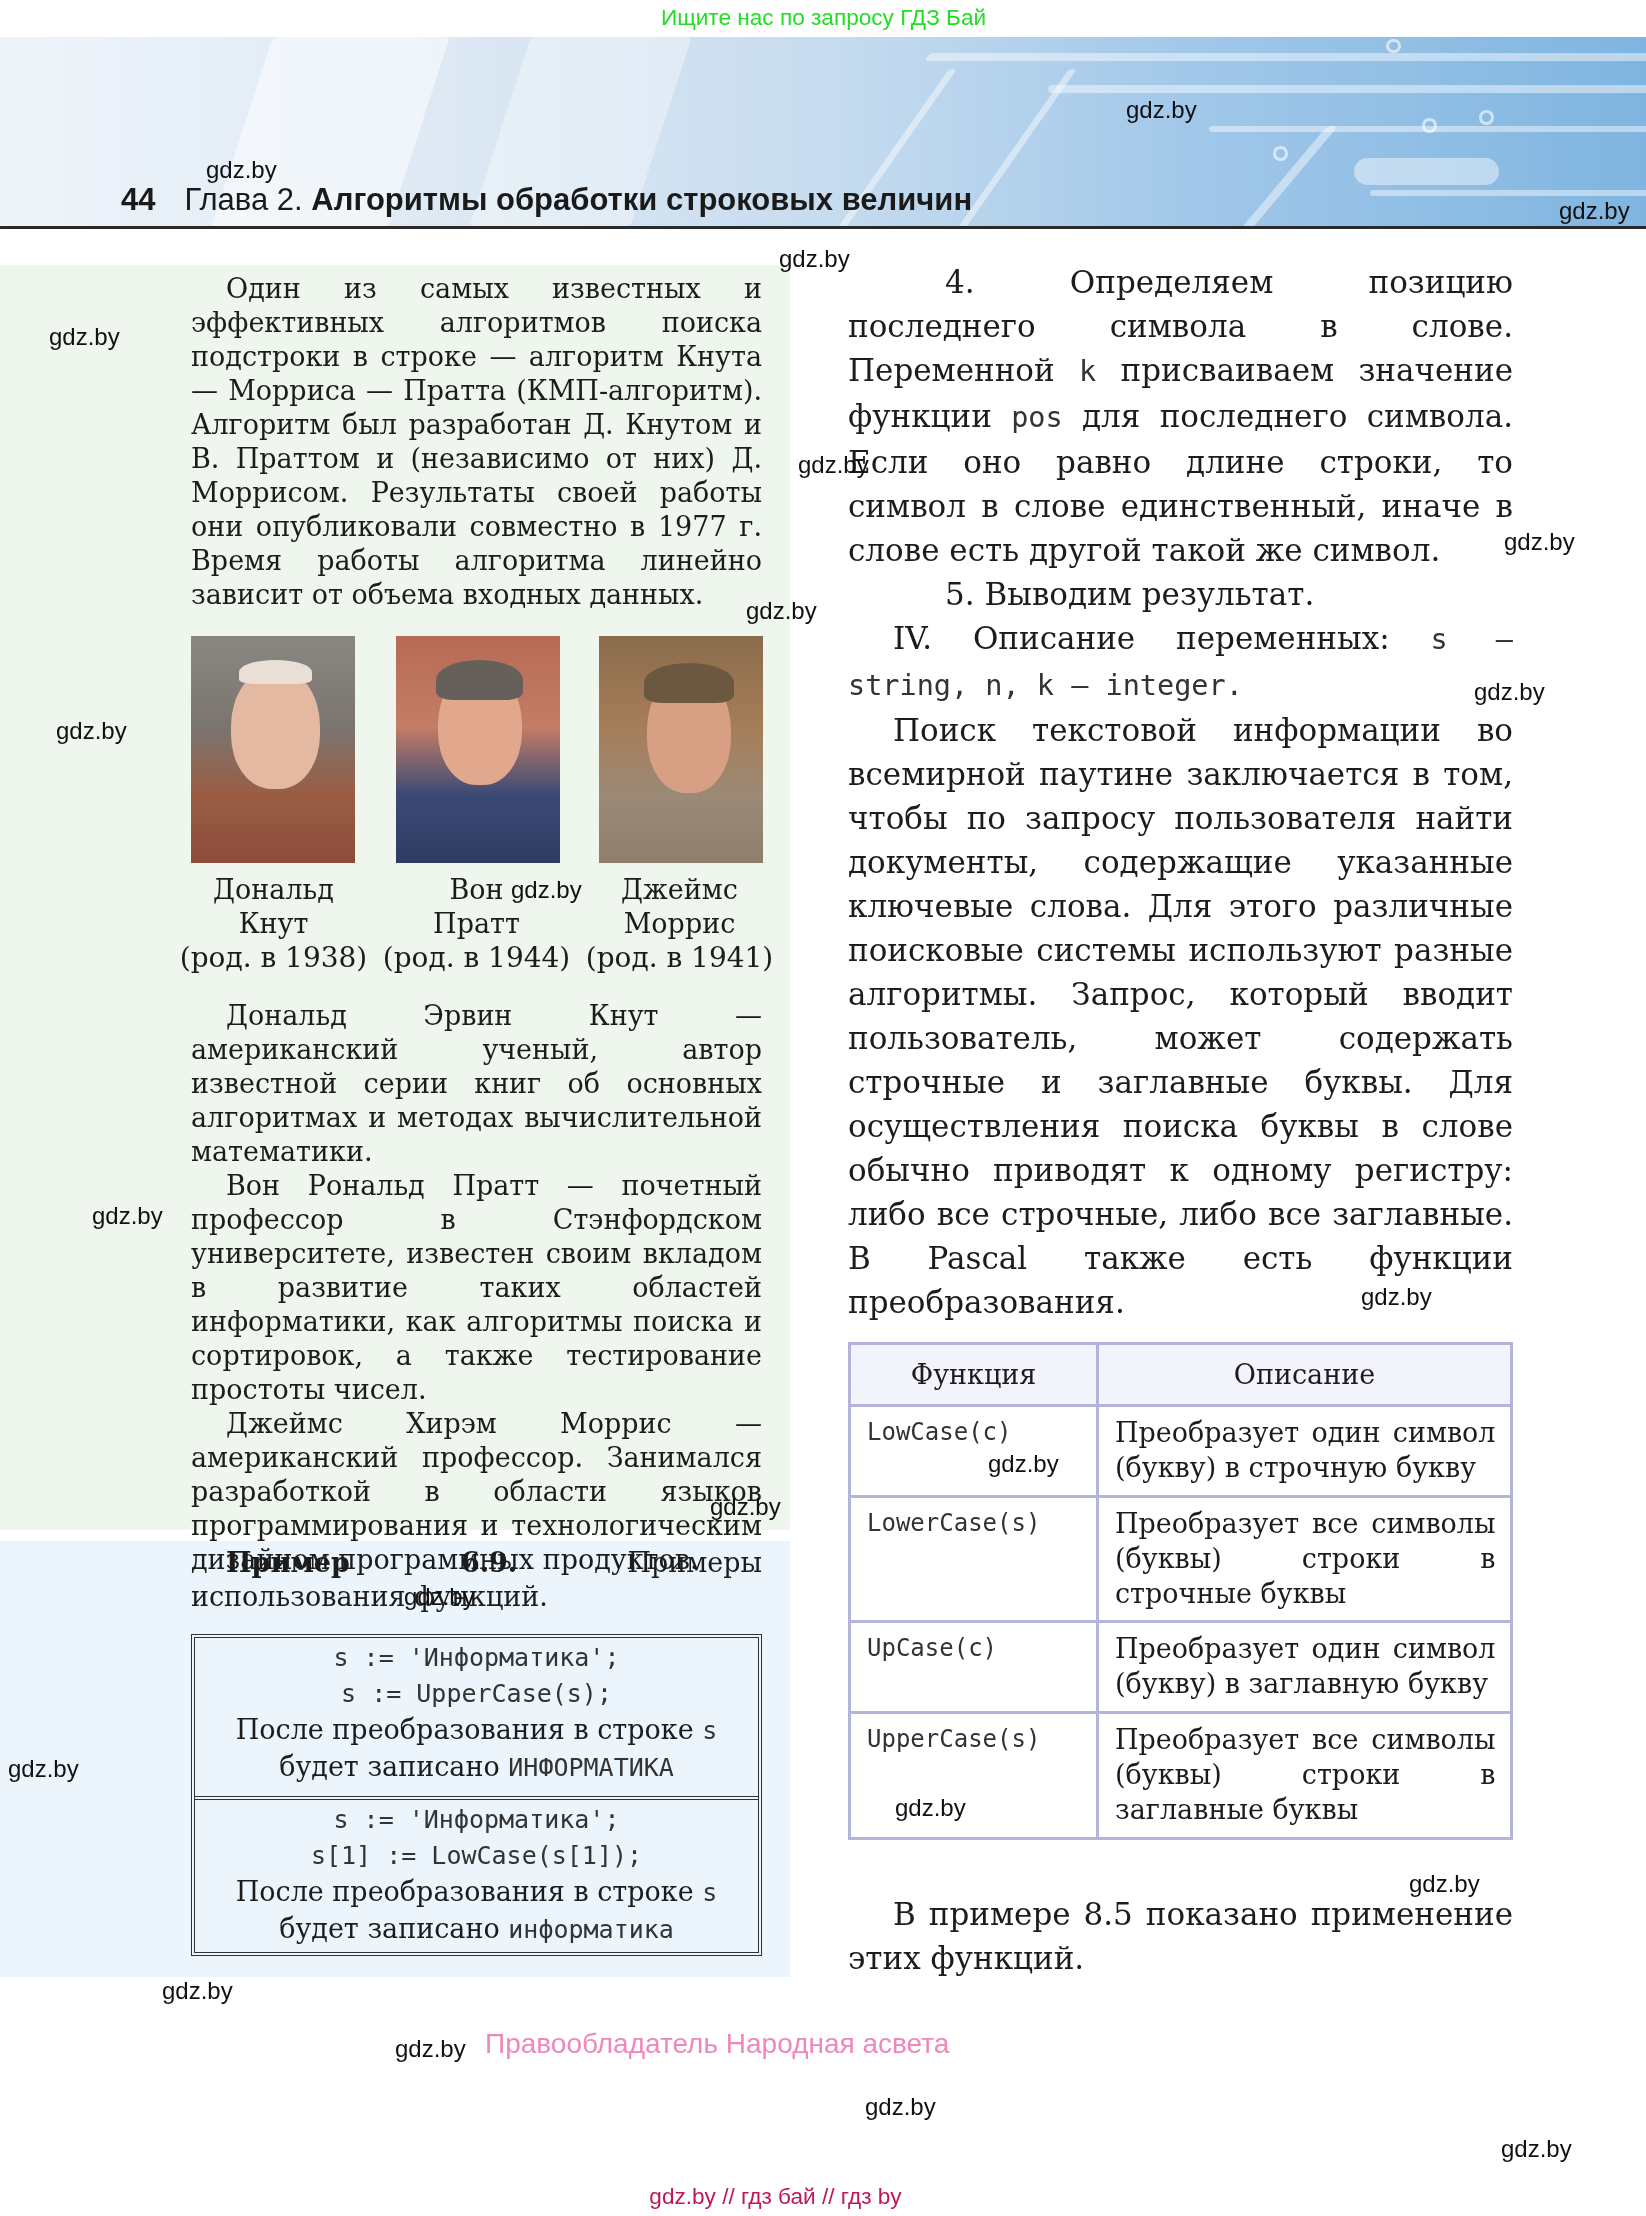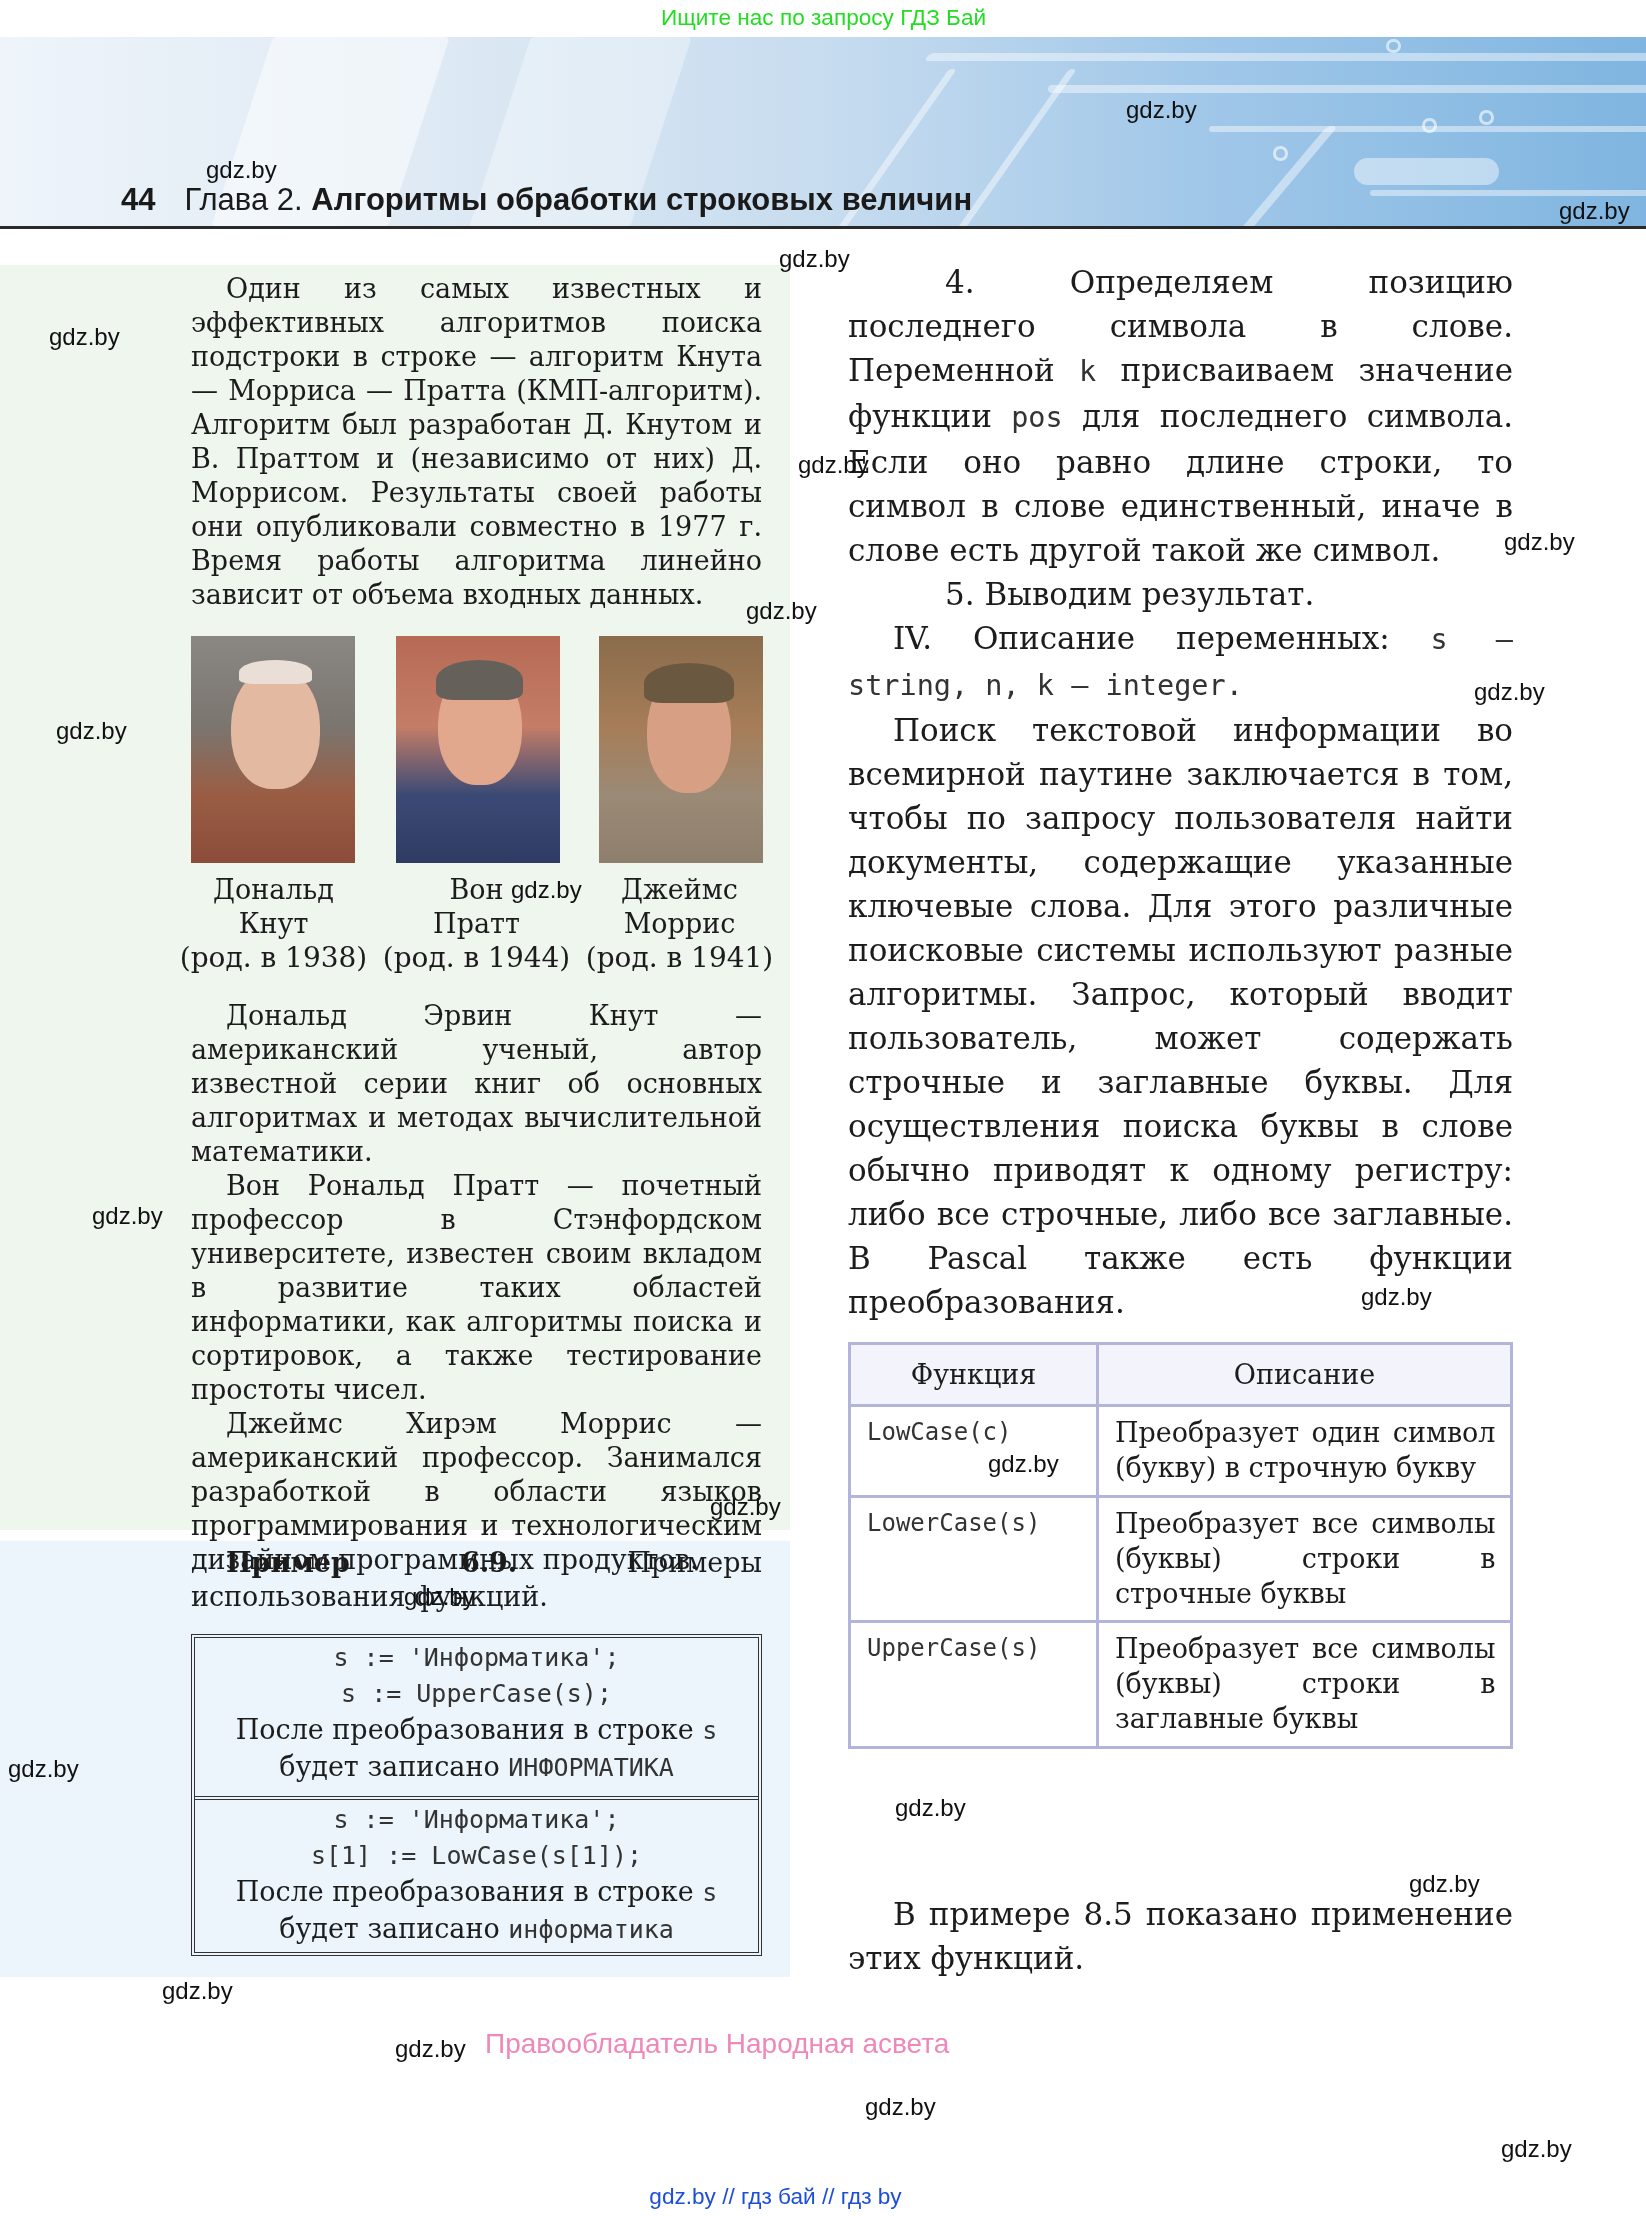--- a/index.html
+++ b/index.html
@@ -55,21 +55,21 @@
   .right { position: absolute; left: 848px; width: 665px; font-size: 31px; line-height: 44px; text-align: justify; }
 
   table.funcs { position: absolute; left: 848px; top: 1342px; width: 665px; border-collapse: collapse; font-size: 27px; }
   table.funcs th, table.funcs td { border: 3.2px solid #b3b4d9; vertical-align: top; }
   table.funcs th { background: #f3f3fb; font-weight: normal; height: 62px; vertical-align: middle; text-align: center; }
   table.funcs td { padding: 8px 14.5px 9.7px 16px; line-height: 35px; }
   table.funcs td.fn { width: 248px; font-family: "DejaVu Sans Mono", "Liberation Mono", monospace; font-size: 24px; color: #333; }
   table.funcs td.desc { text-align: justify; }
 
   .footer-owner { position: absolute; left: 485px; top: 2028px; font-family: "Liberation Sans", sans-serif; font-size: 28px; color: #ee88bb; white-space: nowrap; }
-  .footer-links { position: absolute; left: 0; width: 1551px; top: 2184px; text-align: center; font-family: "Liberation Sans", sans-serif; font-size: 22.6px; color: #1d4ed8; white-space: nowrap; }
+  .footer-links { position: absolute; left: 0; width: 1551px; top: 2184px; text-align: center; font-family: "Liberation Sans", sans-serif; font-size: 22.6px; color: #be185d; white-space: nowrap; }
 </style>
 </head>
 <body>
 
 <div class="top-banner-text">Ищите нас по запросу ГДЗ Бай</div>
 
 <div class="banner">
   <div class="trace" style="left:927px; top:16px; width:725px; height:8px; transform:skewX(-40deg);"></div>
   <div class="trace" style="left:1048px; top:48px; width:645px; height:8px;"></div>
   <div class="trace" style="left:1209px; top:89px; width:484px; height:6.4px;"></div>
@@ -170,20 +170,24 @@
     </tr>
   </thead>
   <tbody>
     <tr style="height:81px;">
       <td class="fn">LowCase(c)</td>
       <td class="desc">Преобразует один символ (букву) в строчную букву</td>
     </tr>
     <tr style="height:112px;">
       <td class="fn">LowerCase(s)</td>
       <td class="desc">Преобразует все символы (буквы) строки в строчные буквы</td>
+    </tr>
+    <tr style="height:82px;">
+      <td class="fn">UpCase(c)</td>
+      <td class="desc">Преобразует один символ (букву) в заглавную букву</td>
     </tr>
     <tr style="height:111px;">
       <td class="fn">UpperCase(s)</td>
       <td class="desc">Преобразует все символы (буквы) строки в заглавные буквы</td>
     </tr>
   </tbody>
 </table>
 
 <div class="right" style="top:1892px;">
   <p style="text-indent:45px;">В примере 8.5 показано применение этих функций.</p>

